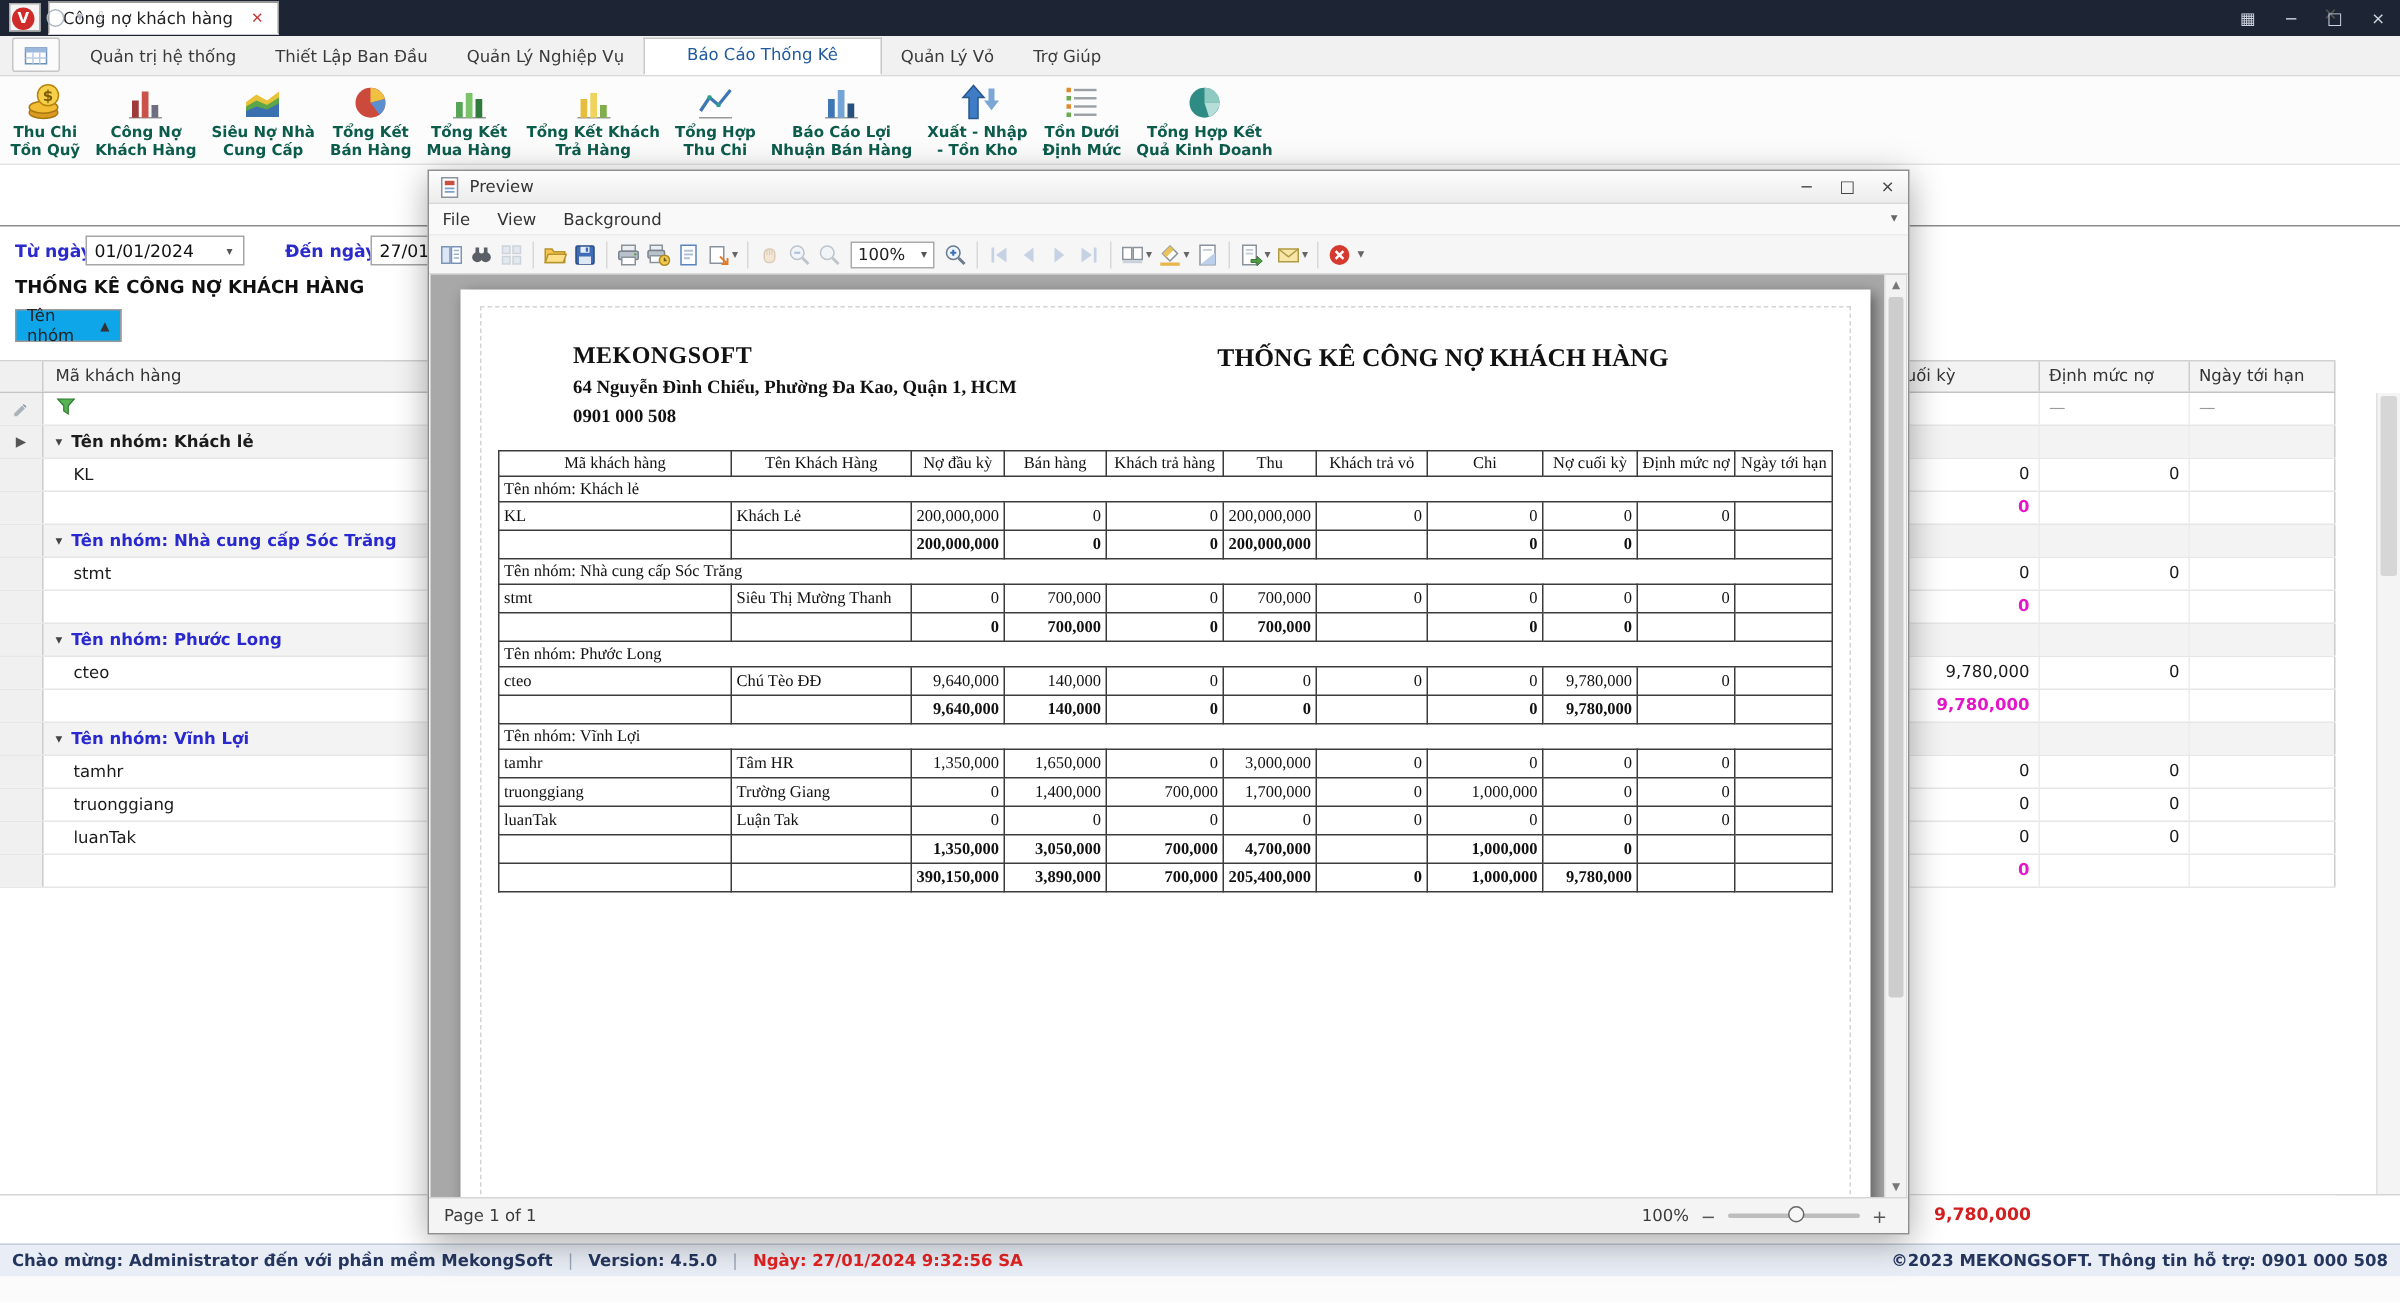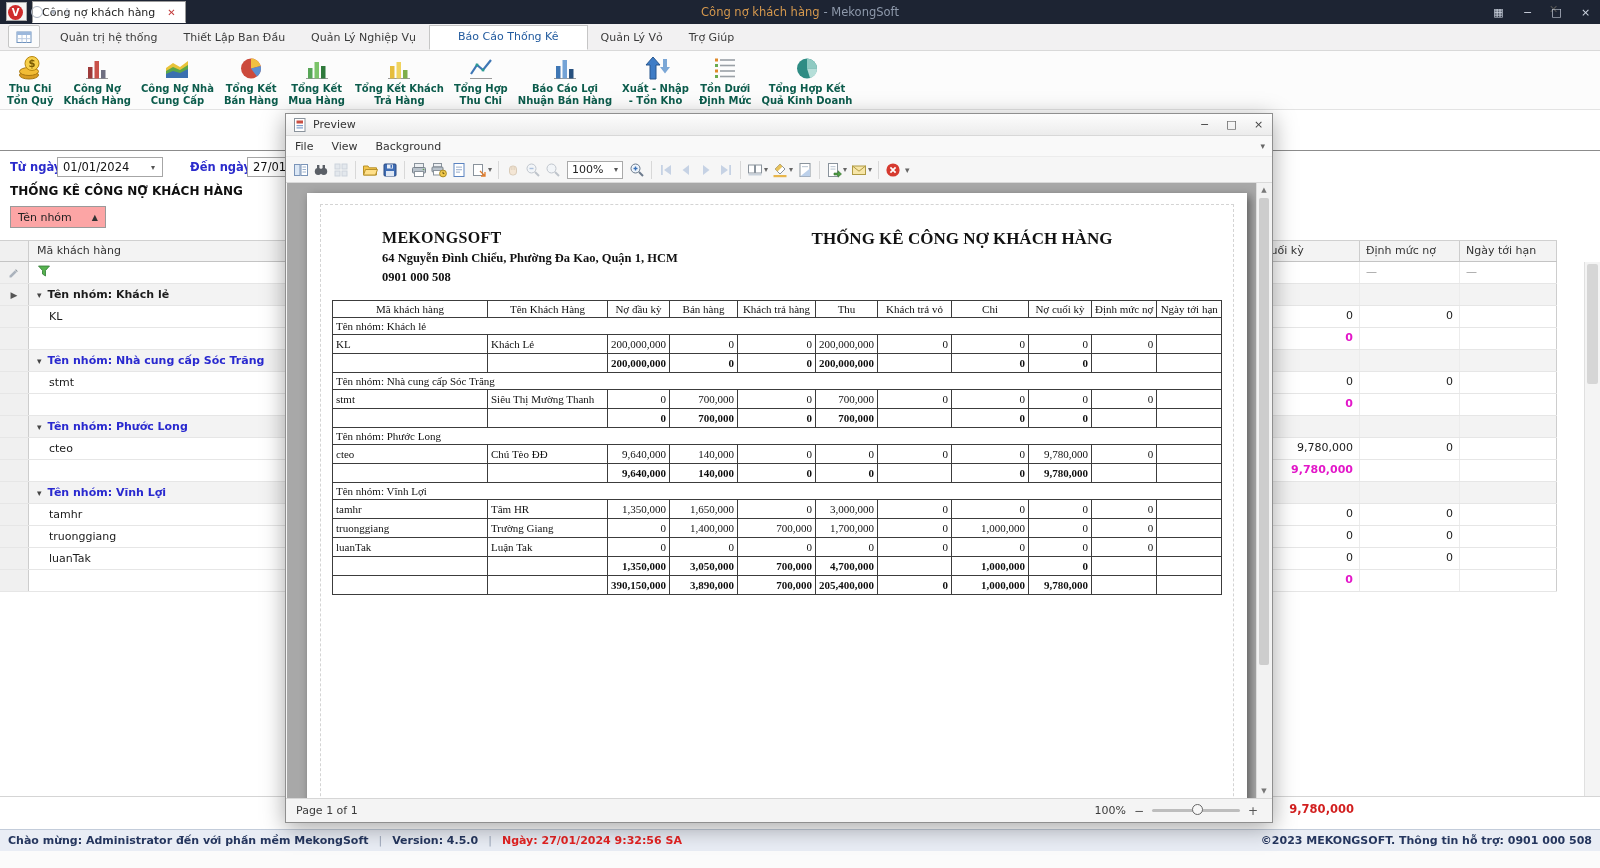--- a/index.html
+++ b/index.html
@@ -43,21 +43,21 @@
   .doc-tab .x{color:#c23a3a;font-weight:bold;font-size:10px;}
   .tab-close-right{position:absolute;left:1549px;top:3px;color:#555;font-size:11px;}
 
   
   .flabel{position:absolute;font-weight:bold;color:#2b2bcc;font-size:11.5px;top:160px;}
   .finput{position:absolute;top:157px;height:20px;width:106px;border:1px solid #a6a6a6;background:#fff;font-size:11.5px;
           padding:0 16px 0 5px;box-sizing:border-box;font-family:inherit;color:#111;}
   .fdd{position:absolute;top:163px;font-size:8px;color:#555;}
 
   .section-title{position:absolute;top:184px;left:10px;font-weight:bold;font-size:12px;color:#101010;}
-  .group-btn{position:absolute;top:206px;left:10px;width:96px;height:22px;border:1px solid #9a9a9a;background:#fca5a5;
+  .group-btn{position:absolute;top:206px;left:10px;width:71px;height:22px;border:1px solid #9a9a9a;background:#0ea5e9;
              display:flex;align-items:center;justify-content:space-between;padding:0 7px;box-sizing:border-box;}
   .group-btn .arr{font-size:8px;color:#333;}
 
   
   .grid-header{position:absolute;top:240px;left:0;height:22px;width:900px;display:flex;background:#f3f3f3;
                border-top:1px solid #d0d0d0;border-bottom:1px solid #c4c4c4;box-sizing:border-box;}
   .gh-ind{width:28px;border-right:1px solid #cdcdcd;background:#f0f0f0;}
   .gh-cell{flex:1;padding-top:3px;padding-left:8px;color:#333;}
   #grid-rows{position:absolute;top:262px;left:0;width:900px;}
   .g-row{display:flex;height:22px;border-bottom:1px solid #e6e6e6;background:#fff;box-sizing:border-box;}
@@ -163,23 +163,20 @@
 
 <div class="screen">
 
   <div class="titlebar">
     <div class="tb-left">
       <div class="logo">V</div>
       <div class="tb-circle"></div>
       <span class="tb-glyph">▾</span>
       <span class="tb-glyph">⇩</span>
     </div>
-    <div class="tb-title">
-      <span class="main">Công nợ khách hàng</span><span class="suffix">- MekongSoft</span>
-    </div>
     <div class="tb-right">
       <div class="tb-btn">▦</div>
       <div class="tb-btn">−</div>
       <div class="tb-btn">□</div>
       <div class="tb-btn">×</div>
     </div>
   </div>
 
   <div class="ribbon">
     <div class="appbtn">
@@ -222,21 +219,21 @@
             </svg></div>
           <div class="tblabel">Công Nợ</div>
           <div class="tblabel">Khách Hàng</div>
         </div>
         <div class="tbitem">
           <div class="tbicon"><svg width="28" height="28" viewBox="0 0 28 28">
               <path d="M3 24 L3 14 L10 9 L17 13 L25 7 L25 24 Z" fill="#e8c33a"></path>
               <path d="M3 24 L3 17 L10 13 L17 16 L25 11 L25 24 Z" fill="#5ba648"></path>
               <path d="M3 24 L3 20 L10 17 L17 19 L25 15 L25 24 Z" fill="#3a6fb0"></path>
             </svg></div>
-          <div class="tblabel">Công Nợ Nhà</div>
+          <div class="tblabel">Siêu Nợ Nhà</div>
           <div class="tblabel">Cung Cấp</div>
         </div>
         <div class="tbitem">
           <div class="tbicon"><svg width="28" height="28" viewBox="0 0 28 28">
               <circle cx="14" cy="14.5" r="10" fill="#cc4a3c"></circle>
               <path d="M14 14.5 V4.5 A10 10 0 0 1 23.6 12 Z" fill="#f0c040"></path>
               <path d="M14 14.5 L23.6 12 A10 10 0 0 1 20 22.5 Z" fill="#5b8fd0"></path>
             </svg></div>
           <div class="tblabel">Tổng Kết</div>
           <div class="tblabel">Bán Hàng</div>

